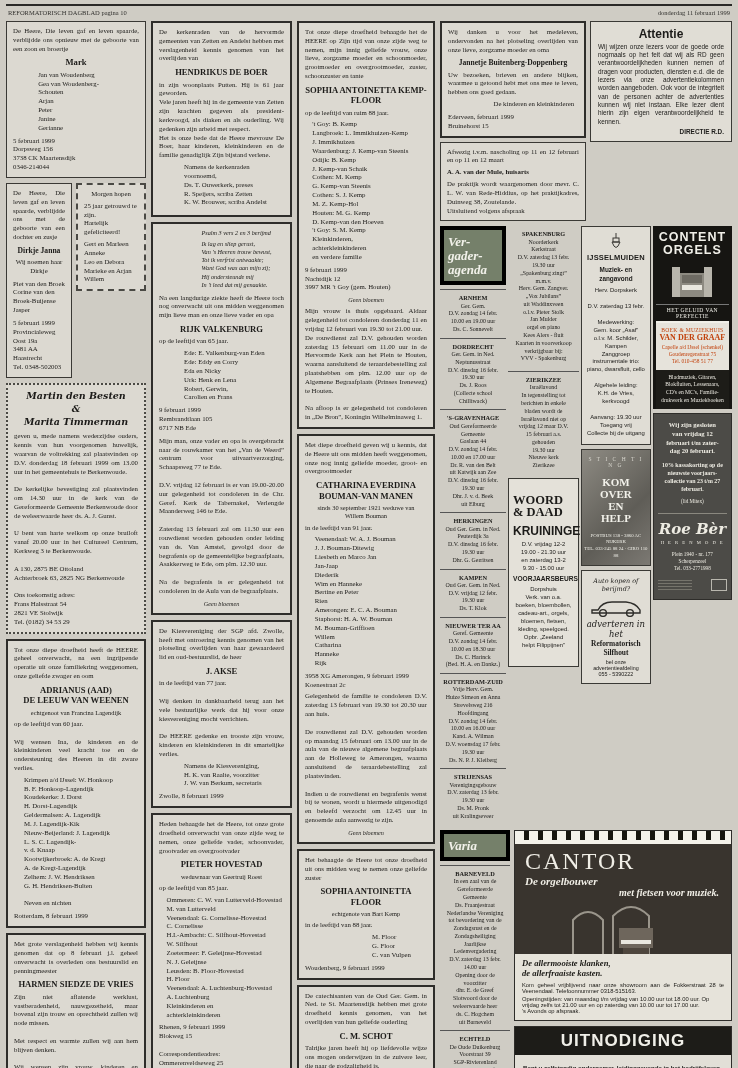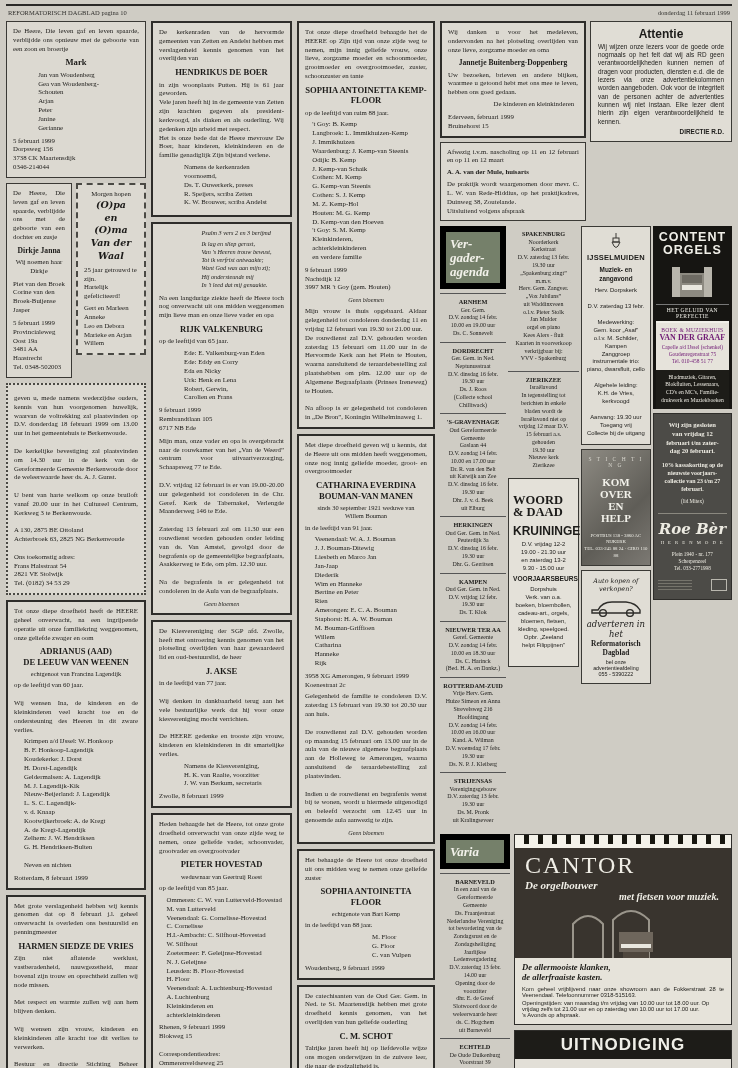--- a/index.html
+++ b/index.html
@@ -27,21 +27,21 @@
   .ns { text-align:left; margin:3px 0 3px 20%; }
   .ft { text-align:left; margin-top:4px; }
   .note { text-align:center; font-style:italic; font-size:6.2px; margin-top:4px; }
   .psalmlbl { font-style:italic; font-size:6.2px; margin-left:34%; }
   .psalm { font-style:italic; font-size:6.2px; margin:3px 0 5px 34%; }
   .script { font-family:"DejaVu Serif",serif; font-style:italic; font-weight:bold; font-size:9.5px;
             text-align:center; line-height:1.35; }
   .ctr { text-align:center; }
 
   .agenda-strip,.varia-strip { width:70px; display:flex; flex-direction:column; }
-  .aghead { background:#75806a; border:6px solid #000000; color:#f2f1ea; font-weight:bold; font-style:italic;
+  .aghead { background:#75806a; border:4px solid #000000; color:#f2f1ea; font-weight:bold; font-style:italic;
             font-size:13px; line-height:1.05; padding:5px 4px; margin-bottom:4px; white-space:pre-line; }
   .ag { text-align:center; font-size:5.9px; line-height:1.32; padding:4px 1px; border-top:1px solid #555; }
   .ag:first-of-type { border-top:none; }
   .agcity { font-weight:bold; font-size:6.3px; }
   .strip2 { width:71px; display:flex; flex-direction:column; gap:4px; }
   .adcol { width:71px; display:flex; flex-direction:column; gap:4px; }
   .adcol2 { width:84px; display:flex; flex-direction:column; gap:4px; }
 
   .adbox { border:1px solid #3a3935; background:#e0ddd5; font-family:"Liberation Sans",sans-serif; }
   .attentie { width:142px; padding:5px 7px; font-size:6.4px; text-align:justify; line-height:1.3; }
@@ -50,21 +50,21 @@
 
   .ijs { padding:6px 3px; text-align:center; font-size:5.9px; line-height:1.35; }
   .ijs .t { font-weight:bold; font-size:7.5px; letter-spacing:.2px; }
   .ijs .s { font-weight:bold; white-space:pre-line; margin:3px 0; font-size:6.4px; }
 
   .content-orgels { background:#161512; color:#f0efe8; text-align:center; padding:5px 3px 0 3px; }
   .co-title { font-weight:bold; font-size:12.5px; letter-spacing:1px; line-height:1.05; white-space:pre-line;
               font-family:"Liberation Sans",sans-serif; }
   .co-organ { margin:5px auto 3px auto; display:block; }
   .co-tag { font-size:5.6px; letter-spacing:.4px; border-top:1px solid #777; padding:2px 0; }
-  .co-shop { background:#e6e3db; color:#701a75; padding:4px 2px; border-top:2px solid #f0efe8; }
+  .co-shop { background:#e6e3db; color:#c2410c; padding:4px 2px; border-top:2px solid #f0efe8; }
   .co-shop .s1 { font-size:5.6px; letter-spacing:.3px; }
   .co-shop .s2 { font-weight:bold; font-size:8px; font-family:"Liberation Serif",serif; }
   .co-shop .s3 { font-size:5.4px; white-space:pre-line; margin-top:2px; line-height:1.35; }
   .co-prod { background:#1d1c18; color:#e8e6de; font-size:5.6px; white-space:pre-line; padding:4px 2px; line-height:1.4; }
 
   .koh { background:linear-gradient(135deg,#8e8b83,#5f5d57 60%,#7c7973); color:#f2f1ea; text-align:center;
          padding:6px 2px; border:1px solid #3a3935; }
   .koh .st { font-size:5.5px; letter-spacing:2px; color:#d8d6ce; }
   .koh .big { font-weight:bold; font-size:11px; line-height:1.1; white-space:pre-line; margin:8px 16px;
               font-family:"Liberation Serif",serif; }
@@ -157,35 +157,34 @@
 Broek-Buijense
 Jasper</div>
           <div class="ft ml">5 februari 1999
 Provincialeweg
 Oost 19a
 3481 AA Haastrecht
 Tel. 0348-502003</div>
         </div>
         <div class="nt dash" style="width:70px;">
           <p class="ctr">Morgen hopen</p>
-          <div class="script ml">(O)pa
-en
-(O)ma
-Van der Waal</div>
           <div class="ml" style="margin-top:3px;">25 jaar getrouwd te
 zijn.
 Hartelijk gefeliciteerd!</div>
           <div class="ml" style="margin-top:3px;">Gert en Marleen
 Anneke
 Leo en Debora
 Marieke en Arjan
 Willem</div>
         </div>
       </div>
       <div class="nt dot">
+        <div class="script ml">Martin den Besten
+&amp;
+Marita Timmerman</div>
         <div class="bd ml" style="margin-top:4px;">geven u, mede namens wederzijdse ouders, kennis van hun voorgenomen huwelijk, waarvan de voltrekking zal plaatsvinden op D.V. donderdag 18 februari 1999 om 13.00 uur in het gemeentehuis te Berkenwoude.
 
 De kerkelijke bevestiging zal plaatsvinden om 14.30 uur in de kerk van de Gereformeerde Gemeente Berkenwoude door de weleerwaarde heer ds. A. J. Gunst.
 
 U bent van harte welkom op onze bruiloft vanaf 20.00 uur in het Cultureel Centrum, Kerkweg 3 te Berkenwoude.
 
 A 130, 2875 BE Ottoland
 Achterbroek 63, 2825 NG Berkenwoude
 
 Ons toekomstig adres:
@@ -591,28 +590,28 @@
 Collecte bij de uitgang</div>
           </div>
           <div class="koh">
             <div class="st">S T I C H T I N G</div>
             <div class="big">KOM OVER
 EN HELP</div>
             <div class="addr">POSTBUS 138 - 3860 AC NIJKERK
 TEL. 033-245 88 24 · GIRO 110 88</div>
           </div>
           <div class="adbox adv">
-            <div class="top">Auto kopen of verkopen?</div>
+            <div class="top">Auto kopen of berijmd?</div>
             <svg width="56" height="22" viewBox="0 0 56 22" style="margin:2px auto;">
               <path d="M4 15 L10 15 Q14 7 24 7 L38 7 Q48 8 52 15 L52 18 L4 18 Z" fill="none" stroke="#2e2d2a" stroke-width="1.4"></path>
               <circle cx="15" cy="18" r="3.4" fill="none" stroke="#2e2d2a" stroke-width="1.4"></circle>
               <circle cx="42" cy="18" r="3.4" fill="none" stroke="#2e2d2a" stroke-width="1.4"></circle>
             </svg>
             <div class="scr">adverteren in het</div>
-            <div class="brand">Reformatorisch Dagblad</div>
+            <div class="brand">Reformatorisch Silfhout</div>
             <div class="tel ml">bel onze advertentieafdeling
 055 - 5390222</div>
           </div>
         </div>
 
         <div class="adcol2">
           <div class="content-orgels">
             <div class="co-title ml">CONTENT
 ORGELS</div>
             <svg class="co-organ" width="46" height="38" viewBox="0 0 46 38">

